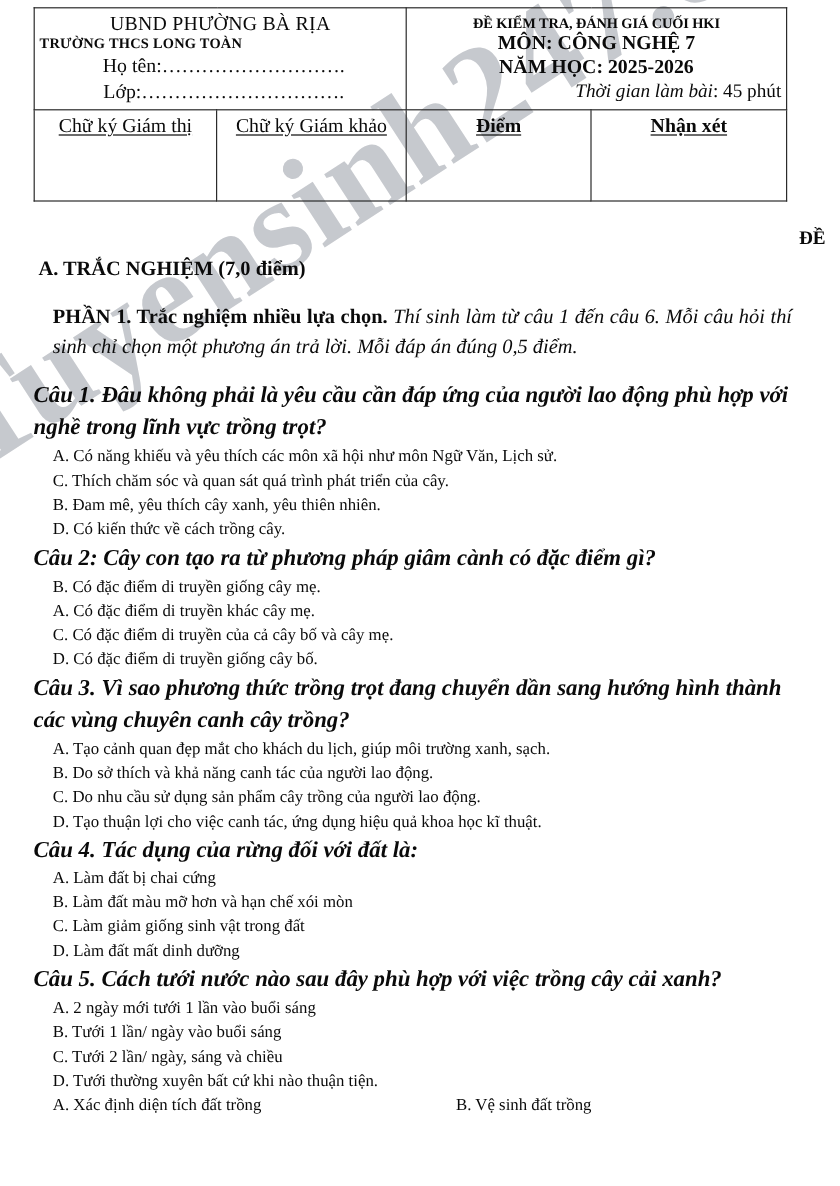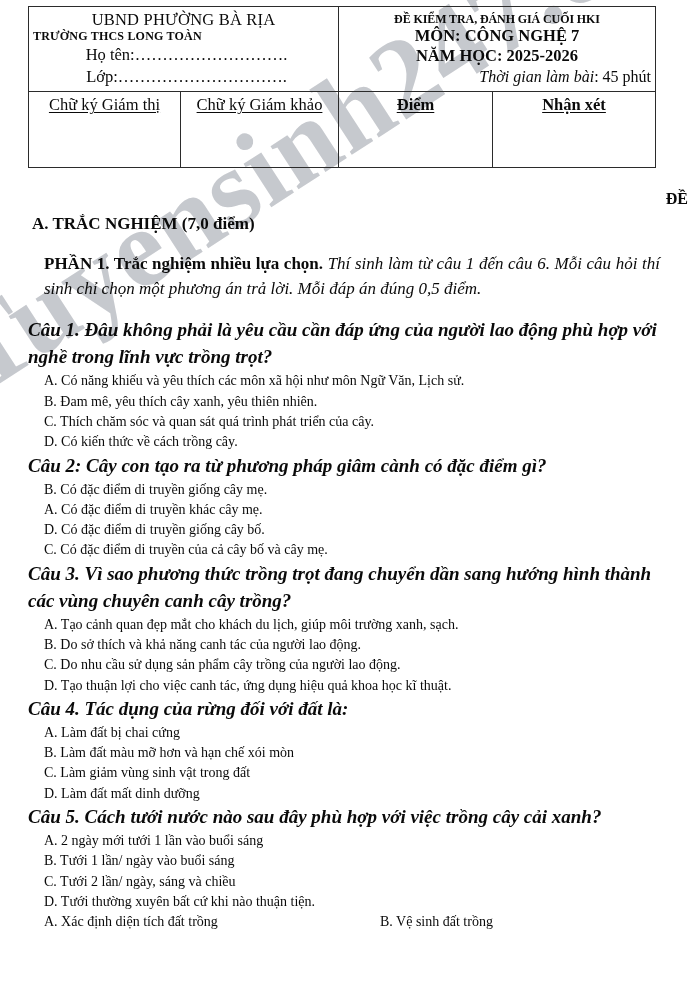--- a/index.html
+++ b/index.html
@@ -234,46 +234,46 @@
 
   <div id="content">
 
     <div class="sec-head">A. TRẮC NGHIỆM (7,0 điểm)</div>
 
     <div class="part-head"><b>PHẦN 1. Trắc nghiệm nhiều lựa chọn.</b><i> Thí sinh làm từ câu 1 đến câu 6. Mỗi câu hỏi thí sinh chỉ chọn một phương án trả lời. Mỗi đáp án đúng 0,5 điểm.</i></div>
 
     <div class="blk">
       <div class="q"><span>Câu 1.</span><span> Đâu không phải là yêu cầu cần đáp ứng của người lao động phù hợp với nghề trong lĩnh vực trồng trọt?</span></div>
       <div class="opt">A. Có năng khiếu và yêu thích các môn xã hội như môn Ngữ Văn, Lịch sử.</div>
+      <div class="opt">C. Thích chăm sóc và quan sát quá trình phát triển của cây.</div>
       <div class="opt">B. Đam mê, yêu thích cây xanh, yêu thiên nhiên.</div>
-      <div class="opt">C. Thích chăm sóc và quan sát quá trình phát triển của cây.</div>
       <div class="opt">D. Có kiến thức về cách trồng cây.</div>
     </div>
 
     <div class="blk">
       <div class="q"><span>Câu 2:</span><span> Cây con tạo ra từ phương pháp giâm cành có đặc điểm gì?</span></div>
       <div class="opt">B. Có đặc điểm di truyền giống cây mẹ.</div>
       <div class="opt">A. Có đặc điểm di truyền khác cây mẹ.</div>
+      <div class="opt">C. Có đặc điểm di truyền của cả cây bố và cây mẹ.</div>
       <div class="opt">D. Có đặc điểm di truyền giống cây bố.</div>
-      <div class="opt">C. Có đặc điểm di truyền của cả cây bố và cây mẹ.</div>
     </div>
 
     <div class="blk">
       <div class="q"><span>Câu 3.</span><span> Vì sao phương thức trồng trọt đang chuyển dần sang hướng hình thành các vùng chuyên canh cây trồng?</span></div>
       <div class="opt">A. Tạo cảnh quan đẹp mắt cho khách du lịch, giúp môi trường xanh, sạch.</div>
       <div class="opt">B. Do sở thích và khả năng canh tác của người lao động.</div>
       <div class="opt">C. Do nhu cầu sử dụng sản phẩm cây trồng của người lao động.</div>
       <div class="opt">D. Tạo thuận lợi cho việc canh tác, ứng dụng hiệu quả khoa học kĩ thuật.</div>
     </div>
 
     <div class="blk">
       <div class="q"><span>Câu 4.</span><span> Tác dụng của rừng đối với đất là:</span></div>
       <div class="opt">A. Làm đất bị chai cứng</div>
       <div class="opt">B. Làm đất màu mỡ hơn và hạn chế xói mòn</div>
-      <div class="opt">C. Làm giảm vùng sinh vật trong đất</div>
+      <div class="opt">C. Làm giảm giống sinh vật trong đất</div>
       <div class="opt">D. Làm đất mất dinh dưỡng</div>
     </div>
 
     <div class="blk">
       <div class="q"><span>Câu 5.</span><span> Cách tưới nước nào sau đây phù hợp với việc trồng cây cải xanh?</span></div>
       <div class="opt">A. 2 ngày mới tưới 1 lần vào buổi sáng</div>
       <div class="opt">B. Tưới 1 lần/ ngày vào buổi sáng</div>
       <div class="opt">C. Tưới 2 lần/ ngày, sáng và chiều</div>
       <div class="opt">D. Tưới thường xuyên bất cứ khi nào thuận tiện.</div>
     </div>

